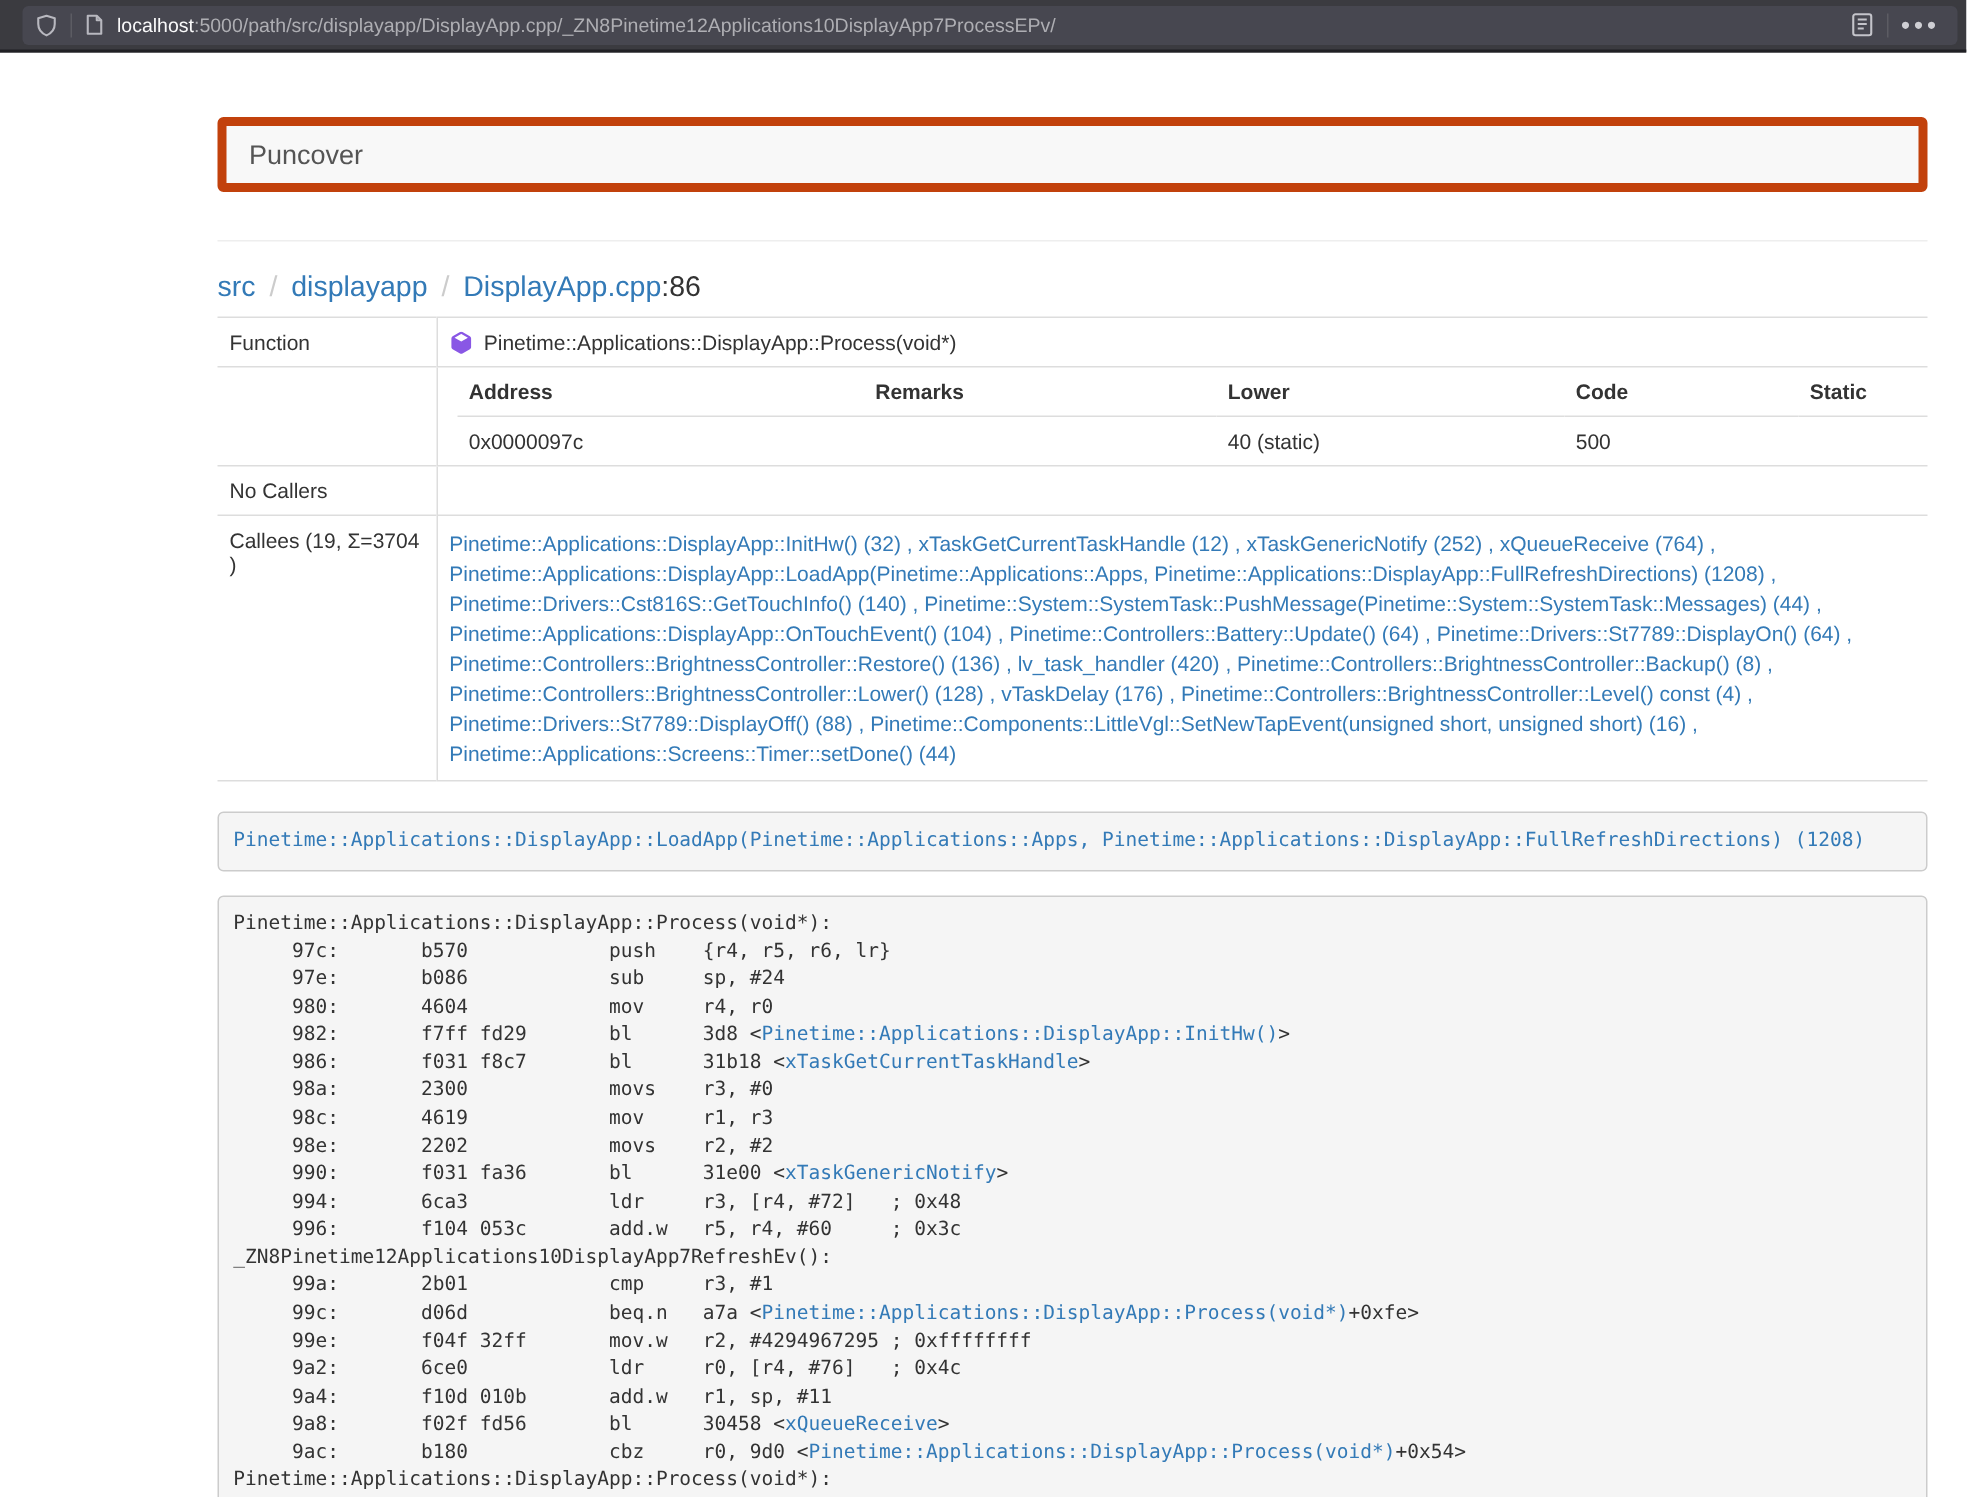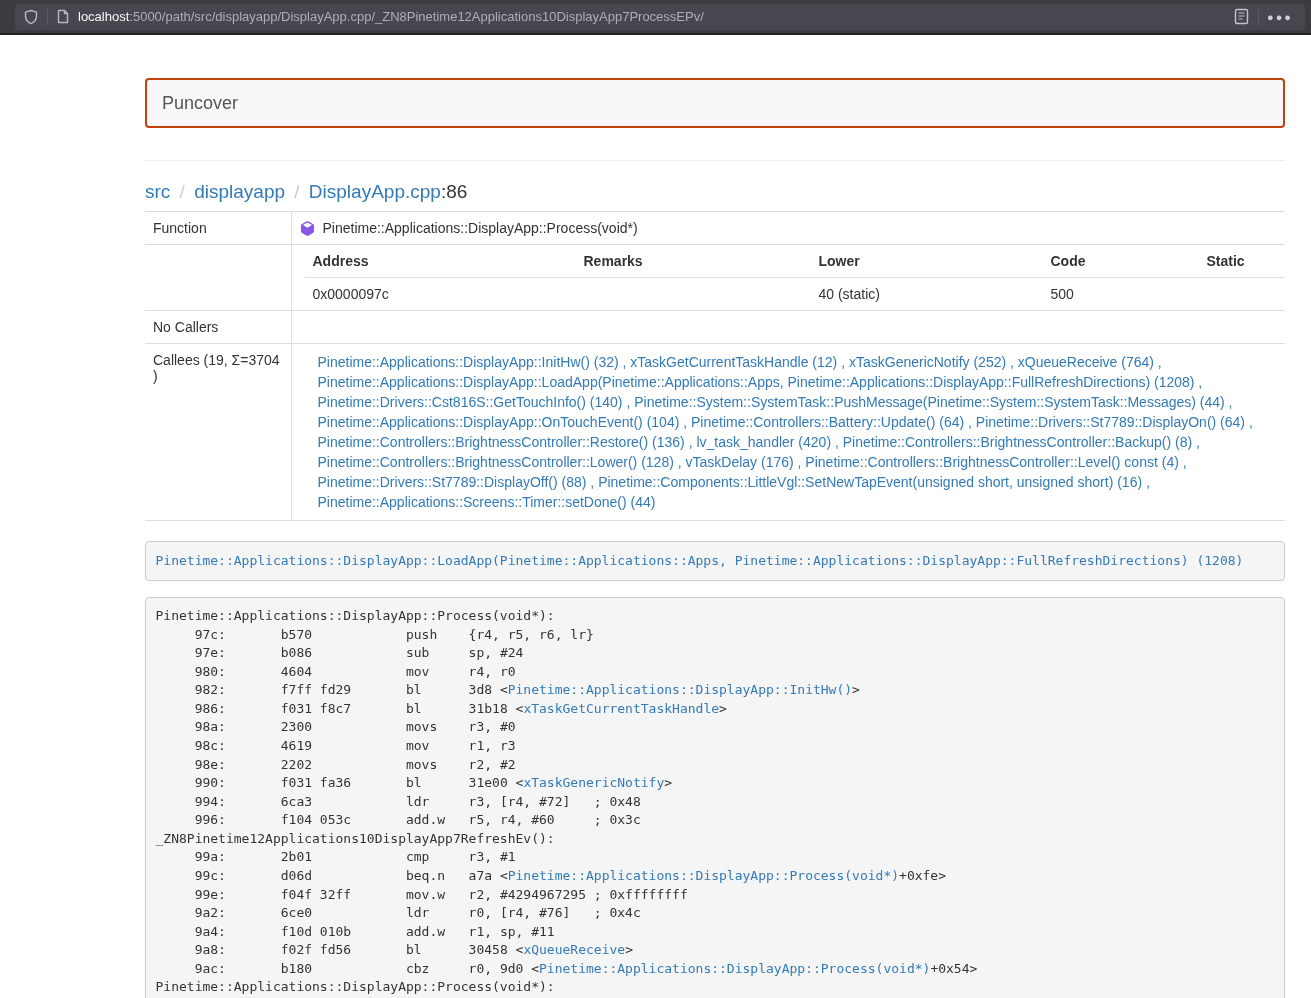--- a/index.html
+++ b/index.html
@@ -10,42 +10,42 @@
     display:flex;align-items:center;padding:0 8px;color:#b1b1b6;}
   .urlbar svg{flex:none;}
   .vsep{width:1px;height:16px;background:#5c5c63;margin:0 8px;flex:none;}
   .url-text{font-size:13px;white-space:nowrap;overflow:hidden;margin-left:8px;}
   .url-host{color:#f9f9fa;}
   .url-path{color:#aeaeb3;}
   .spacer{flex:1;}
   .dots{color:#cfcfd4;font-size:11px;letter-spacing:2px;margin:0 4px 0 0;white-space:nowrap;}
   
   .container{margin-left:145px;width:1140px;}
-  .navbar{margin-top:43px;height:50px;background:#f8f8f8;border:2px solid #c2410c;border-radius:4px;
+  .navbar{margin-top:43px;height:50px;background:#f8f8f8;border:6px solid #c2410c;border-radius:4px;
     display:flex;align-items:center;box-sizing:border-box;}
   .brand{font-size:18px;color:#555;padding:0 15px;text-decoration:none;}
   hr{border:none;border-top:1px solid #eee;margin:32px 0 0 0;}
   .breadcrumb{margin-top:21px;line-height:20px;font-size:19px;}
   .breadcrumb .sep{color:#ccc;padding:0 4px;}
   a,.lnk{color:#337ab7;text-decoration:none;cursor:pointer;}
   .crumb-suffix{color:#333;}
   
   table.fn{width:100%;border-collapse:collapse;margin-top:9px;}
   table.fn>tbody>tr{border-top:1px solid #ddd;}
   table.fn>tbody>tr:last-child{border-bottom:1px solid #ddd;}
   td.lbl{width:146px;min-width:146px;font-weight:400;padding:8px;border-right:1px solid #ddd;
     vertical-align:top;box-sizing:border-box;}
   td.val{padding:8px;vertical-align:top;}
   .fn-name{display:flex;align-items:center;gap:8px;}
   table.inner{width:calc(100% - 13px);margin-left:13px;border-collapse:collapse;table-layout:fixed;}
   table.inner th{font-weight:700;text-align:left;padding:8px;border-bottom:1px solid #ddd;}
   table.inner td{padding:8px;}
   .c1{width:255px;margin-left:12px;} .c2{width:219px;} .c3{width:216px;} .c4{width:140px;} .c5{width:auto;}
   .callees{line-height:20px;color:#337ab7;}
-  .callee-line{min-height:20px;margin-left:18px;}
+  .callee-line{min-height:20px;}
   
   pre{font-family:"DejaVu Sans Mono","Liberation Mono",monospace;font-size:13px;line-height:18.57px;
     background:#f5f5f5;border:1px solid #ccc;border-radius:4px;padding:9.5px;margin:0;
     white-space:pre;tab-size:8;-moz-tab-size:8;color:#333;overflow:hidden;}
   pre.hl{margin-top:20px;}
   pre.asm{margin-top:16px;}
   .asm-line{white-space:pre;}
 </style>
 </head>
 <body>

